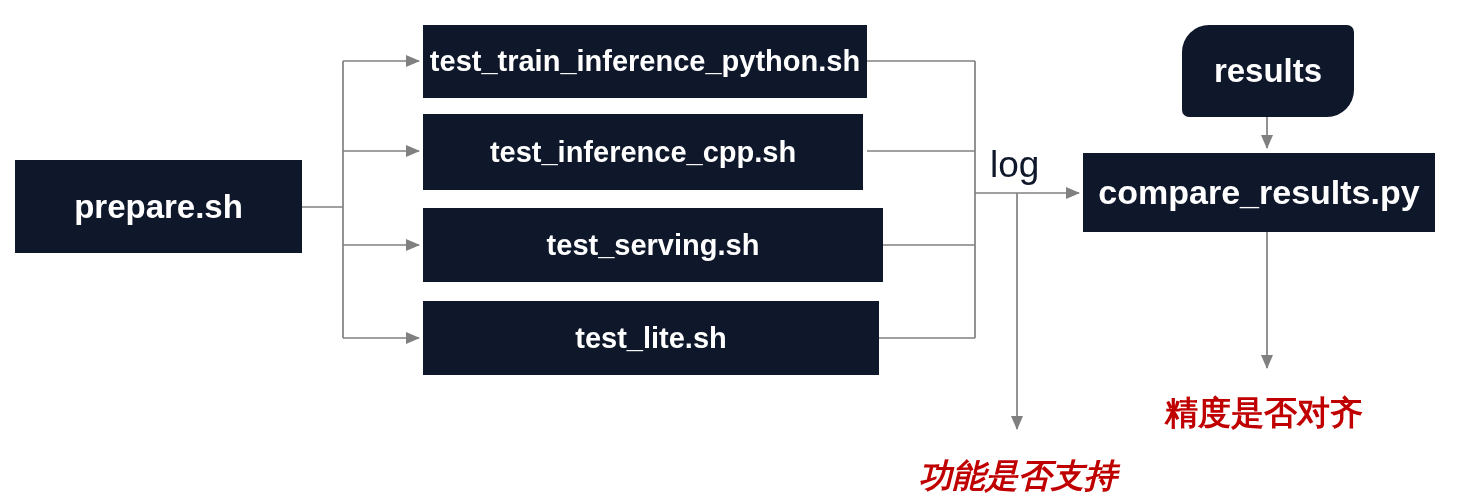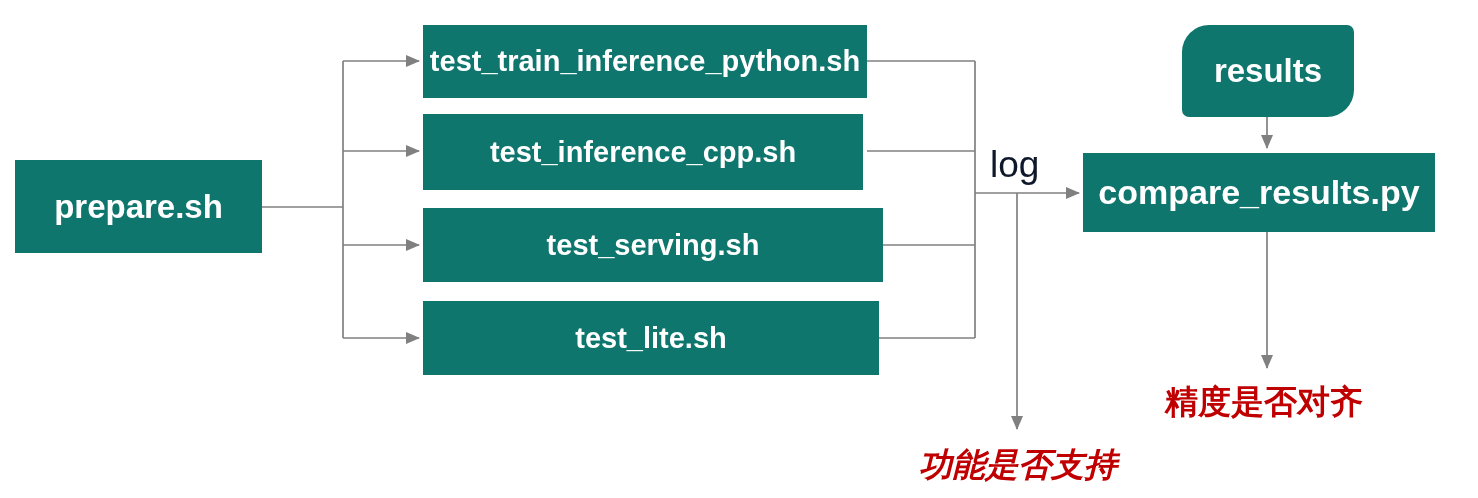--- a/index.html
+++ b/index.html
@@ -17,21 +17,21 @@
   }
   .connector-layer {
     position: absolute;
     left: 0;
     top: 0;
     width: 1478px;
     height: 498px;
   }
   .node {
     position: absolute;
-    background: #0f766e;
+    background: #0f172a;
     color: #ffffff;
     display: flex;
     align-items: center;
     justify-content: center;
     text-align: center;
     box-sizing: border-box;
   }
   .node-label {
     font-weight: bold;
     color: #ffffff;
@@ -52,20 +52,21 @@
     font-weight: 400;
     white-space: nowrap;
   }
   .annotation {
     position: absolute;
     color: #C00000;
     font-size: 33px;
     font-weight: bold;
     white-space: nowrap;
     transform: translateX(-50%);
+    margin-top: 11px;
   }
 </style>
 </head>
 <body>
 
 <div class="canvas">
 
   <svg class="connector-layer" width="1478" height="498" viewBox="0 0 1478 498" xmlns="http://www.w3.org/2000/svg">
     <defs>
       <marker id="arrow" markerUnits="userSpaceOnUse" markerWidth="16" markerHeight="14" refX="13" refY="6" orient="auto">
@@ -91,21 +92,21 @@
       <path d="M975,193 H1079" marker-end="url(#arrow)"></path>
 
       <path d="M1017,193 V429" marker-end="url(#arrow)"></path>
 
       <path d="M1267,117 V148" marker-end="url(#arrow)"></path>
 
       <path d="M1267,232 V368" marker-end="url(#arrow)"></path>
     </g>
   </svg>
 
-  <div class="node node-prepare" style="left:15px; top:160px; width:247px; height:93px;">
+  <div class="node node-prepare" style="left:15px; top:160px; width:287px; height:93px;">
     <span class="node-label">prepare.sh</span>
   </div>
 
   <div class="node node-test" style="left:423px; top:25px; width:444px; height:73px;">
     <span class="node-label">test_train_inference_python.sh</span>
   </div>
 
   <div class="node node-test" style="left:423px; top:114px; width:440px; height:76px;">
     <span class="node-label">test_inference_cpp.sh</span>
   </div>

